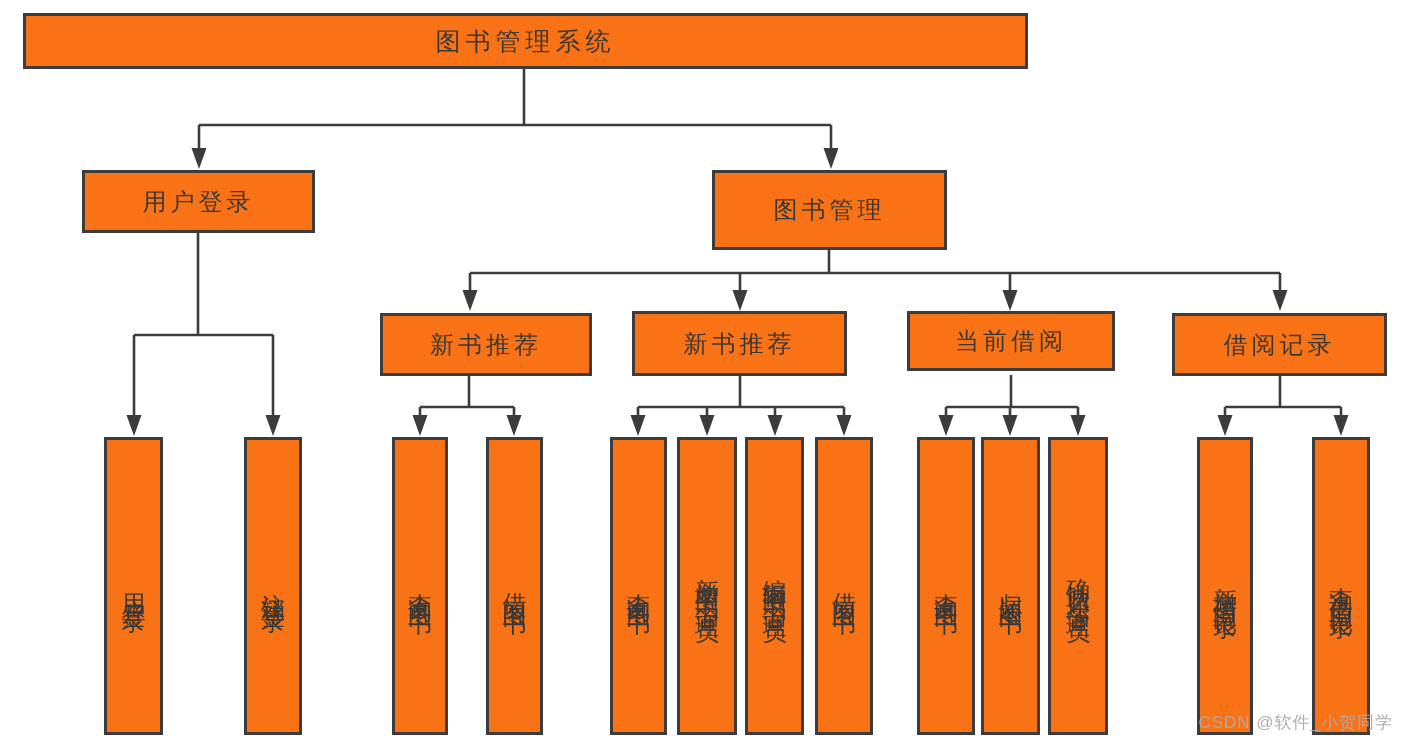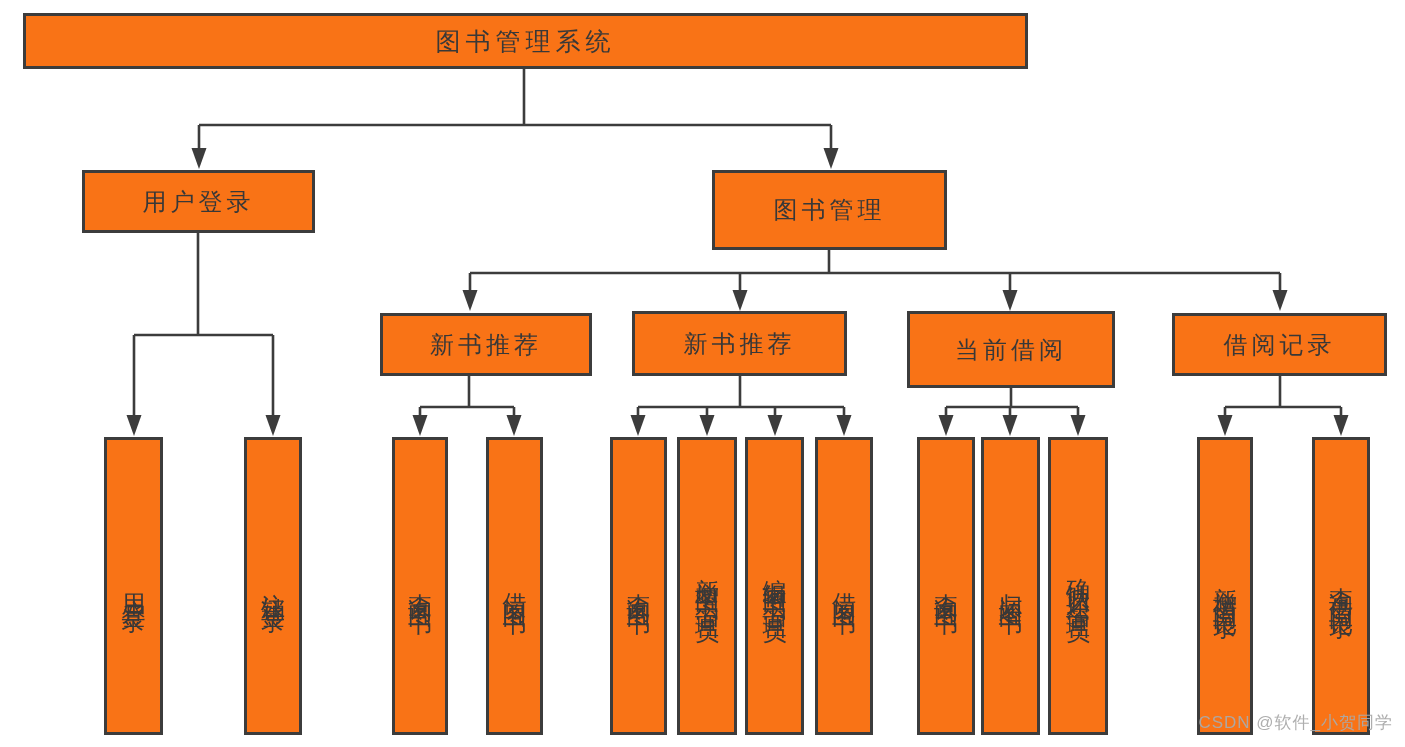--- a/index.html
+++ b/index.html
@@ -106,21 +106,21 @@
   <div class="node h" style="left:712px;top:170px;width:235px;height:80px;">
     <span>图书管理</span>
   </div>
 
   <div class="node h" style="left:361px;top:313px;width:212px;height:63px;margin-left:19px;">
     <span>新书推荐</span>
   </div>
   <div class="node h" style="left:632px;top:311px;width:215px;height:65px;">
     <span>新书推荐</span>
   </div>
-  <div class="node h" style="left:907px;top:311px;width:208px;height:77px;">
+  <div class="node h" style="left:907px;top:311px;width:208px;height:60px;">
     <span>当前借阅</span>
   </div>
   <div class="node h" style="left:1172px;top:313px;width:215px;height:63px;">
     <span>借阅记录</span>
   </div>
 
   <div class="node v" style="left:104px;top:437px;width:59px;height:298px;">
     <span>用户登录</span>
   </div>
   <div class="node v" style="left:244px;top:437px;width:58px;height:298px;">

